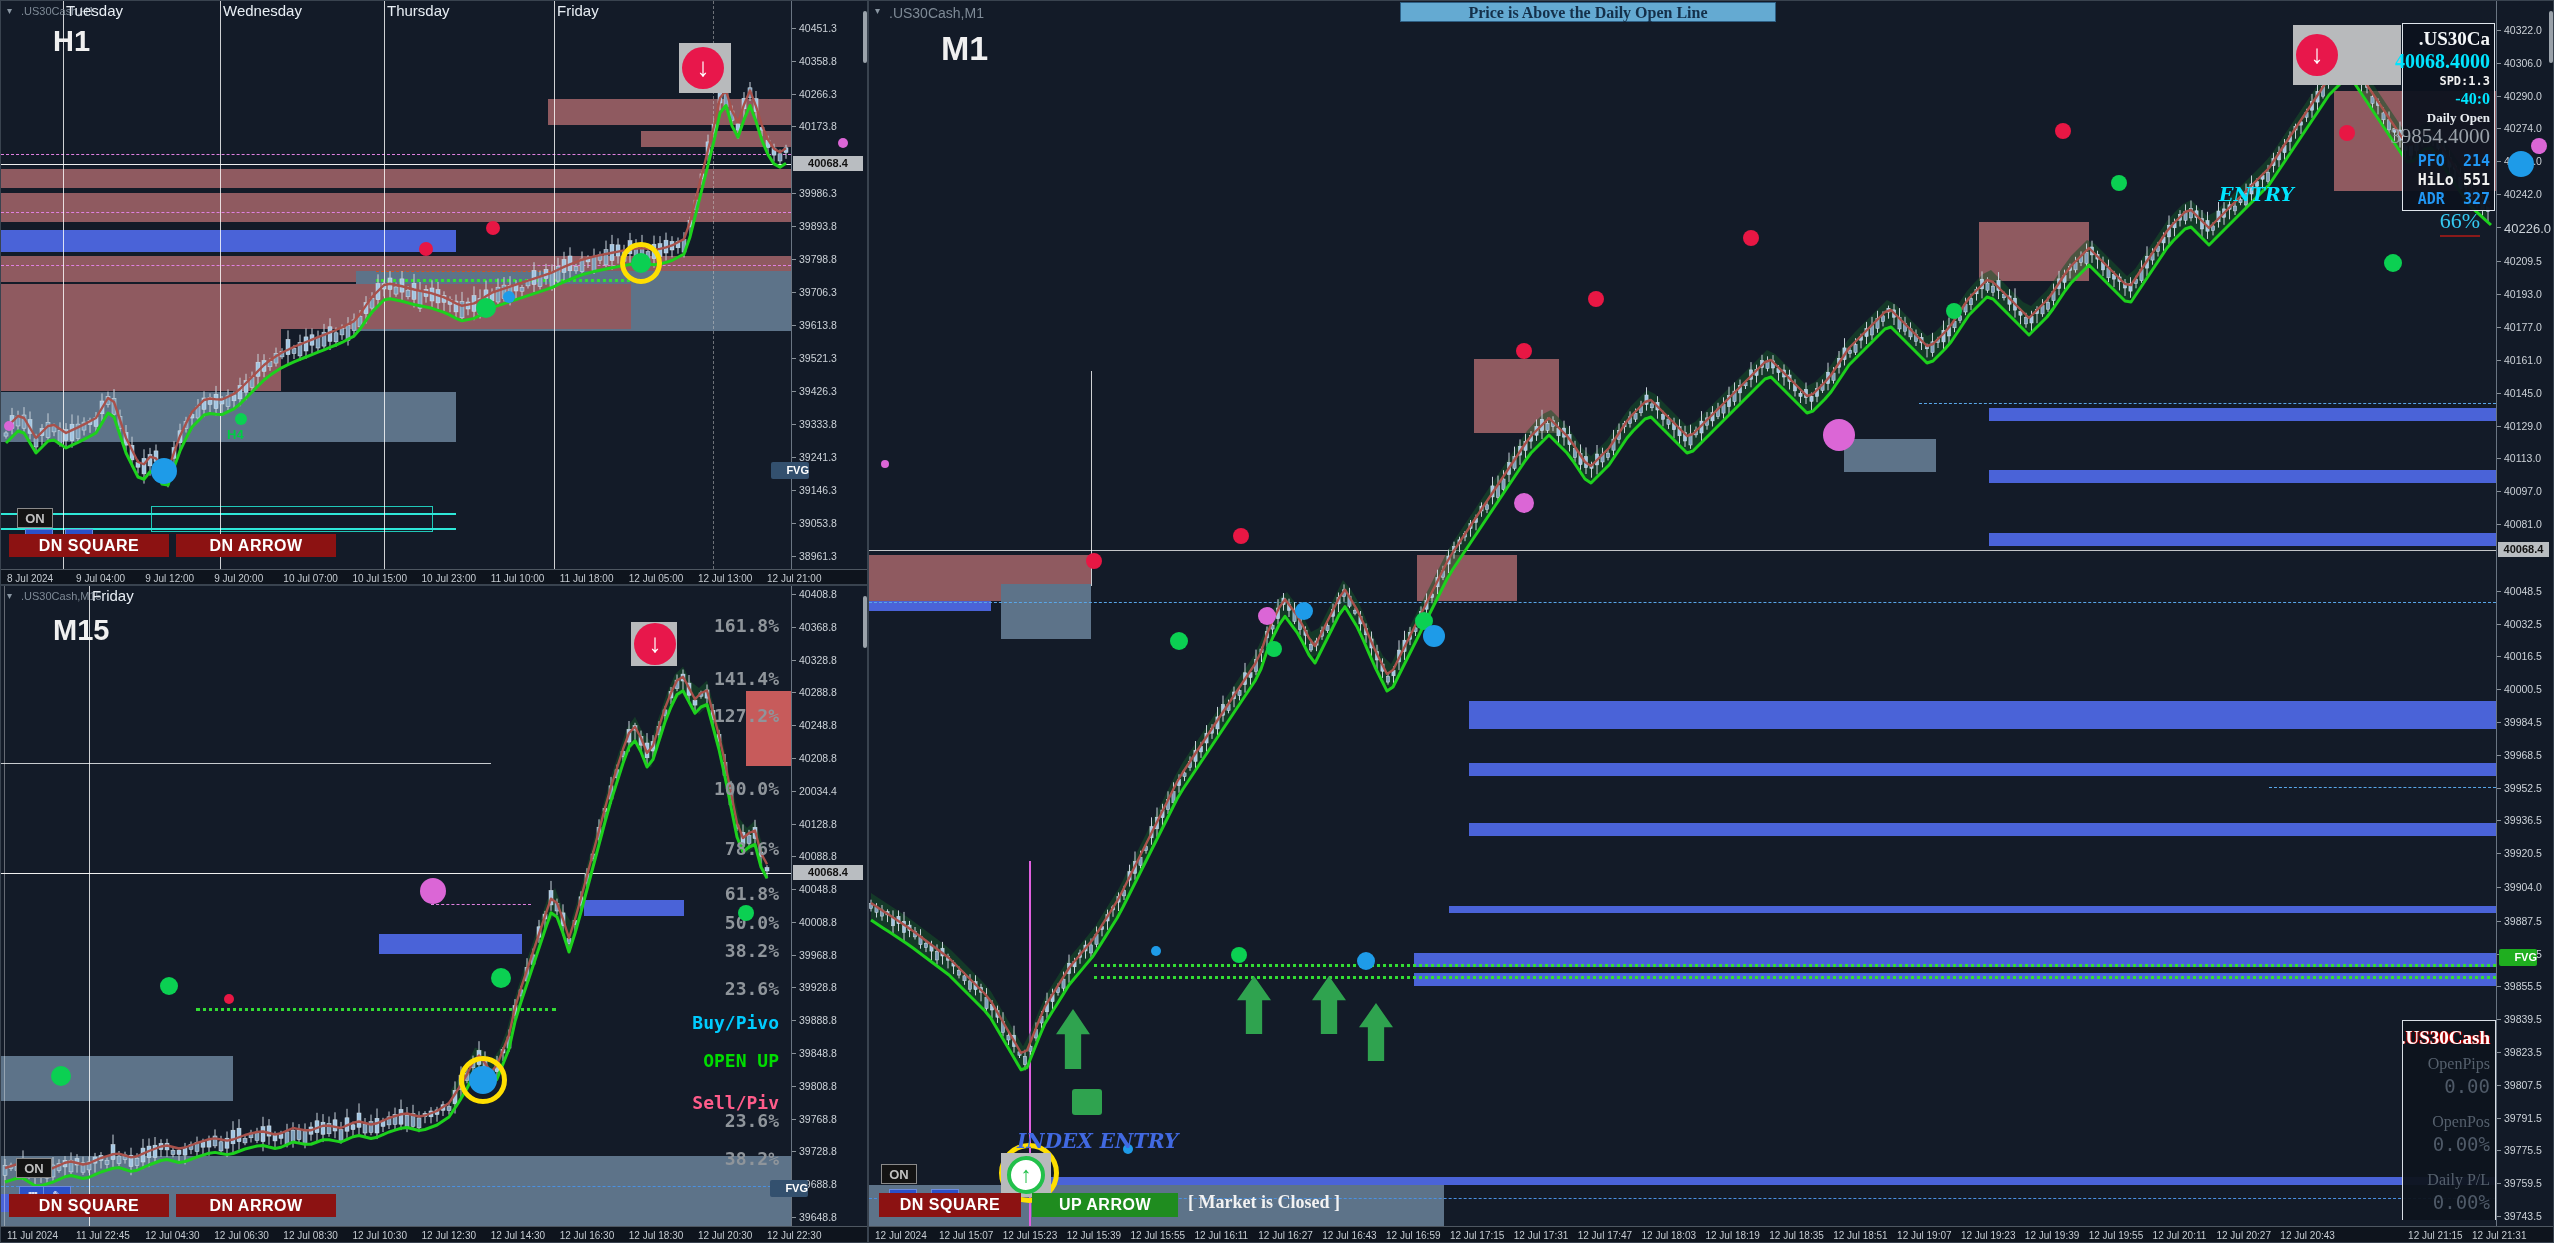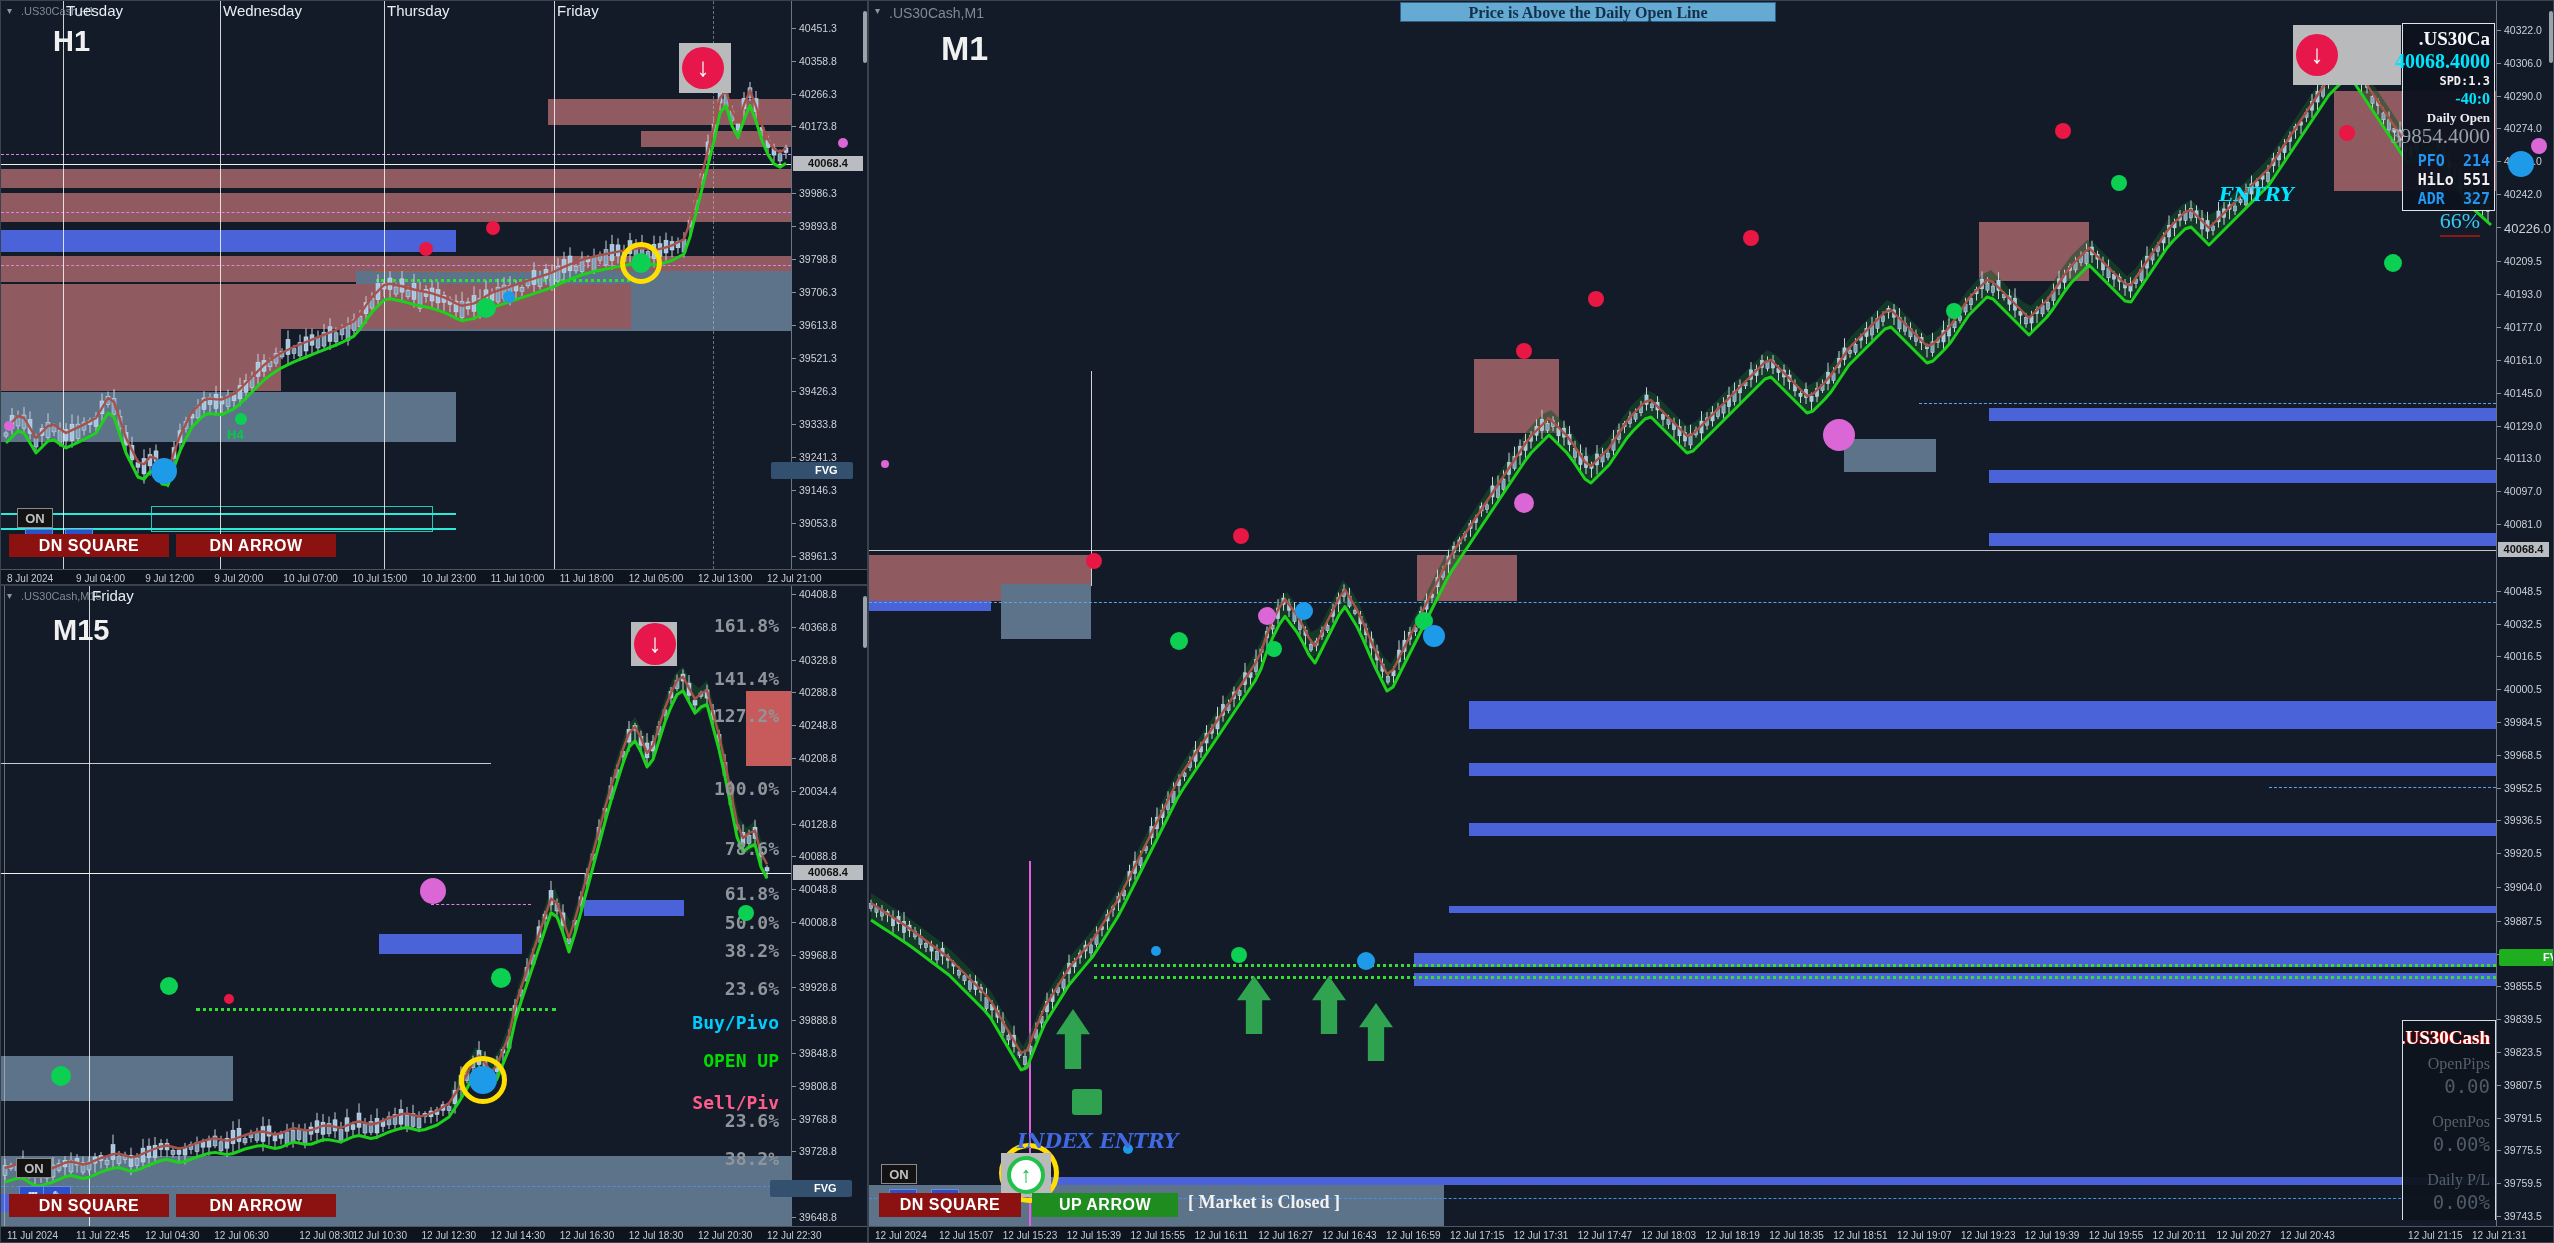--- a/index.html
+++ b/index.html
@@ -2,21 +2,21 @@
 <html><head>
 <meta charset="utf-8">
 <style>
   html,body{margin:0;padding:0;background:#0a0f17;}
   #root{position:relative;width:2554px;height:1243px;overflow:hidden;background:#0a0f17;
         font-family:"Liberation Sans",sans-serif;}
   .panel{position:absolute;background:#131b28;border:1px solid #39434f;box-sizing:border-box;overflow:hidden;}
   .abs{position:absolute;}
   .btn{position:absolute;color:#fff;font-weight:bold;font-size:16px;text-align:center;
        letter-spacing:.5px;font-family:"Liberation Sans",sans-serif;cursor:pointer;}
-  .chip{position:absolute;color:#fff;font-weight:bold;font-size:11px;text-align:left;border-radius:2px;padding-left:44px;}
+  .chip{position:absolute;color:#fff;font-weight:bold;font-size:11px;text-align:right;border-radius:2px;}
   #banner{position:absolute;left:1400px;top:2px;width:376px;height:20px;background:#64aad2;
           color:#14304a;font-weight:bold;font-size:16px;text-align:center;line-height:20px;
           border:1px solid #2e5f84;box-sizing:border-box;}
   #status-text{position:absolute;left:1188px;top:1192px;color:#f2f2f2;font-weight:bold;font-size:18px;}
   #info-box{position:absolute;left:2402px;top:23px;width:93px;height:188px;background:rgba(12,18,29,0.95);
             border:1px solid #dfe5ec;box-sizing:border-box;z-index:30;text-align:right;}
   #info-box div{position:absolute;right:4px;white-space:nowrap;}
   #pl-box{position:absolute;left:2402px;top:1020px;width:94px;height:200px;background:rgba(14,20,30,0.96);
           border:1px solid #d8dee5;border-bottom:none;box-sizing:border-box;z-index:30;text-align:right;overflow:hidden;}
   #pl-box div{position:absolute;right:5px;white-space:nowrap;}
@@ -712,21 +712,21 @@
         <div class="abs" style="left: 0px; top: 631px; width: 4px; height: 0px; border-top: 1px solid rgb(138, 146, 154);"></div>
         <div class="abs" style="left: 7px; top: 625px; font-size: 10.5px; color: rgb(204, 210, 216);">39648.8</div>
         <div class="abs" style="left: 1px; top: 279.038px; width: 70px; height: 15px; background: rgb(185, 189, 193); color: rgb(17, 17, 17); font-weight: bold; font-size: 11px; text-align: center; line-height: 15px;">40068.4</div>
         <div class="abs" style="right: 3px; top: 10px; width: 4px; height: 52px; background: rgb(154, 162, 170); border-radius: 2px;"></div>
       </div>
       <div class="abs" style="left: 0px; top: 640px; width: 868px; height: 18px; background: rgb(14, 20, 29); border-top: 1px solid rgba(122, 132, 144, 0.6);">
         <div class="abs" style="left: 6px; top: 3px; font-size: 10px; color: rgb(198, 204, 210); white-space: nowrap;">11 Jul 2024</div>
         <div class="abs" style="left: 75.0909px; top: 3px; font-size: 10px; color: rgb(198, 204, 210); white-space: nowrap;">11 Jul 22:45</div>
         <div class="abs" style="left: 144.182px; top: 3px; font-size: 10px; color: rgb(198, 204, 210); white-space: nowrap;">12 Jul 04:30</div>
         <div class="abs" style="left: 213.273px; top: 3px; font-size: 10px; color: rgb(198, 204, 210); white-space: nowrap;">12 Jul 06:30</div>
-        <div class="abs" style="left: 282.364px; top: 3px; font-size: 10px; color: rgb(198, 204, 210); white-space: nowrap; margin-left: 16px;">12 Jul 08:30</div>
+        <div class="abs" style="left: 282.364px; top: 3px; font-size: 10px; color: rgb(198, 204, 210); white-space: nowrap;">12 Jul 08:30</div>
         <div class="abs" style="left: 351.455px; top: 3px; font-size: 10px; color: rgb(198, 204, 210); white-space: nowrap;">12 Jul 10:30</div>
         <div class="abs" style="left: 420.545px; top: 3px; font-size: 10px; color: rgb(198, 204, 210); white-space: nowrap;">12 Jul 12:30</div>
         <div class="abs" style="left: 489.636px; top: 3px; font-size: 10px; color: rgb(198, 204, 210); white-space: nowrap;">12 Jul 14:30</div>
         <div class="abs" style="left: 558.727px; top: 3px; font-size: 10px; color: rgb(198, 204, 210); white-space: nowrap;">12 Jul 16:30</div>
         <div class="abs" style="left: 627.818px; top: 3px; font-size: 10px; color: rgb(198, 204, 210); white-space: nowrap;">12 Jul 18:30</div>
         <div class="abs" style="left: 696.909px; top: 3px; font-size: 10px; color: rgb(198, 204, 210); white-space: nowrap;">12 Jul 20:30</div>
         <div class="abs" style="left: 766px; top: 3px; font-size: 10px; color: rgb(198, 204, 210); white-space: nowrap;">12 Jul 22:30</div>
       </div>
       <div class="abs" style="right: 88px; top: 29px; font-size: 18px; font-weight: bold; color: rgb(143, 149, 155); font-family: &quot;DejaVu Sans Mono&quot;, monospace;">161.8%</div>
       <div class="abs" style="right: 88px; top: 82px; font-size: 18px; font-weight: bold; color: rgb(143, 149, 155); font-family: &quot;DejaVu Sans Mono&quot;, monospace;">141.4%</div>

